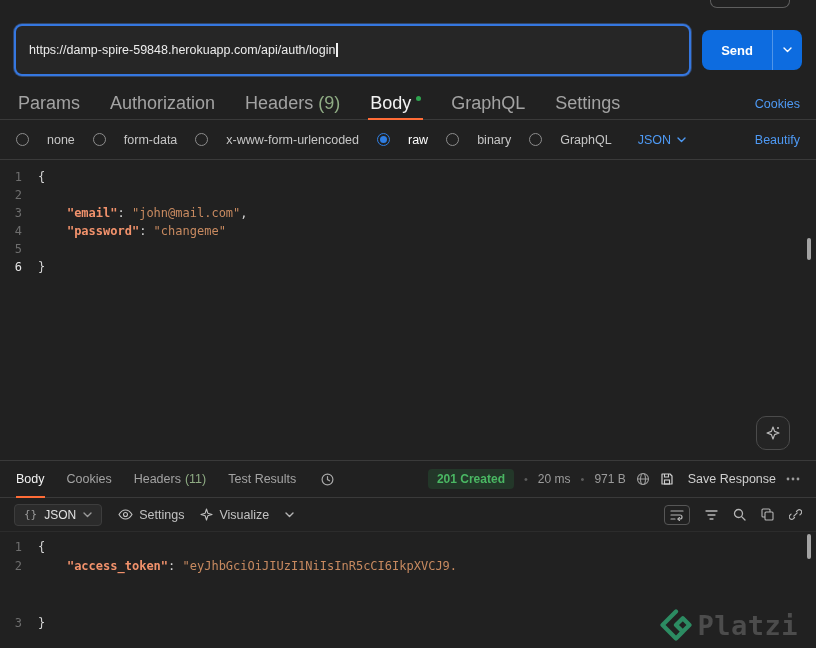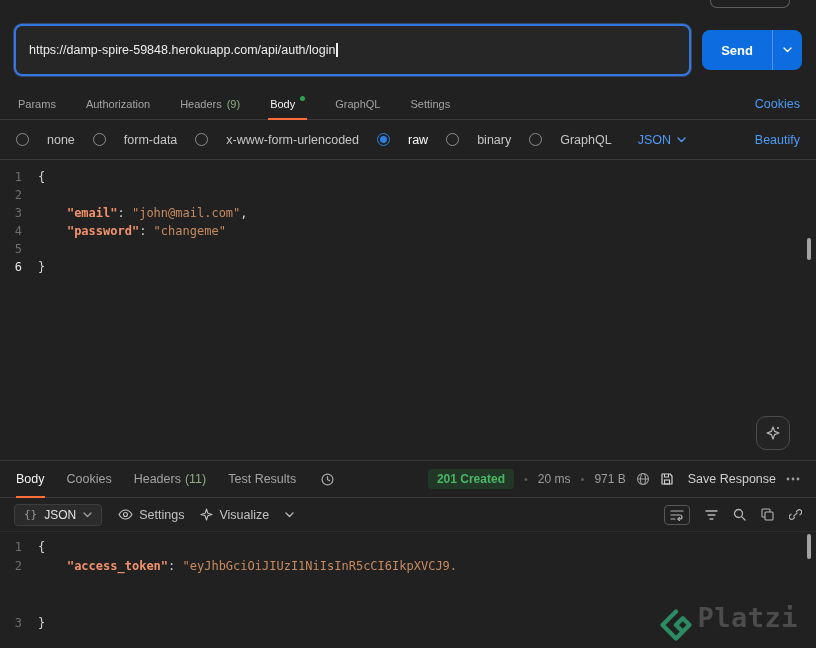--- a/index.html
+++ b/index.html
@@ -30,21 +30,21 @@
   @keyframes blink{50%{opacity:0}}
   .send-group{display:flex;height:40px;border-radius:8px;overflow:hidden;flex:none}
   .send-main{background:var(--accent);color:#fff;font-weight:600;font-size:13px;padding:0 19px;
       border:none;cursor:pointer;font-family:inherit}
   .send-chev{background:var(--accent);color:#fff;width:30px;display:flex;align-items:center;
       justify-content:center;border:none;border-left:1px solid rgba(255,255,255,.28);cursor:pointer}
 
   
   .tabs{display:flex;align-items:stretch;gap:26px;padding:0 16px;border-bottom:1px solid #3a3a3a;
       height:32px;flex:none}
-  .tab{display:flex;align-items:center;gap:5px;color:#a3a3a3;font-size:11px;cursor:pointer;
+  .tab{display:flex;align-items:center;gap:5px;color:#a3a3a3;font-size:18px;cursor:pointer;
       position:relative;padding:0 2px}
   .tab.active{color:#f3f3f3}
   .tab.active::after{content:"";position:absolute;left:0;right:0;bottom:-1px;height:2px;background:var(--brand)}
   .count{color:#8fac84}
   .body-dot{width:5px;height:5px;border-radius:50%;background:var(--success);align-self:flex-start;margin-top:8px}
   .cookies{margin-left:auto;color:var(--link);font-size:12.5px;align-self:center;cursor:pointer}
 
   
   .opts{display:flex;align-items:center;gap:18px;padding:0 16px;height:40px;
       border-bottom:1px solid #3a3a3a;flex:none}
@@ -96,21 +96,21 @@
   .tool{display:flex;align-items:center;gap:6px;color:#c2c2c2;font-size:12.5px;cursor:pointer}
   .chev-only{display:flex;color:#b5b5b5;cursor:pointer}
   .resp-icons{margin-left:auto;display:flex;align-items:center;gap:15px;color:#b5b5b5}
   .ricon{display:flex;align-items:center;cursor:pointer}
   .icon-boxed{border:1px solid #565656;border-radius:4px;padding:3px 5px}
 
   .resp-editor{position:relative;flex:1;padding-top:6px;font-family:"DejaVu Sans Mono",monospace;
       font-size:12px;line-height:19px;overflow:hidden}
 
   
-  .watermark{position:absolute;right:18px;bottom:6px;display:flex;gap:4px;z-index:3}
+  .watermark{position:absolute;right:18px;bottom:6px;display:flex;align-items:center;gap:4px;z-index:3}
   .wm-logo{color:var(--platzi);display:flex;opacity:.85}
   .wm-text{font-size:27px;color:#4c4c4c;font-weight:600;letter-spacing:.5px}
 
   
   .scroll-mark{position:absolute;right:5px;width:4px;border-radius:2px;background:#cfcfcf;opacity:.75;z-index:5}
   .sm1{top:238px;height:22px}
   .sm2{top:534px;height:25px}
 </style>
 </head>
 <body>

